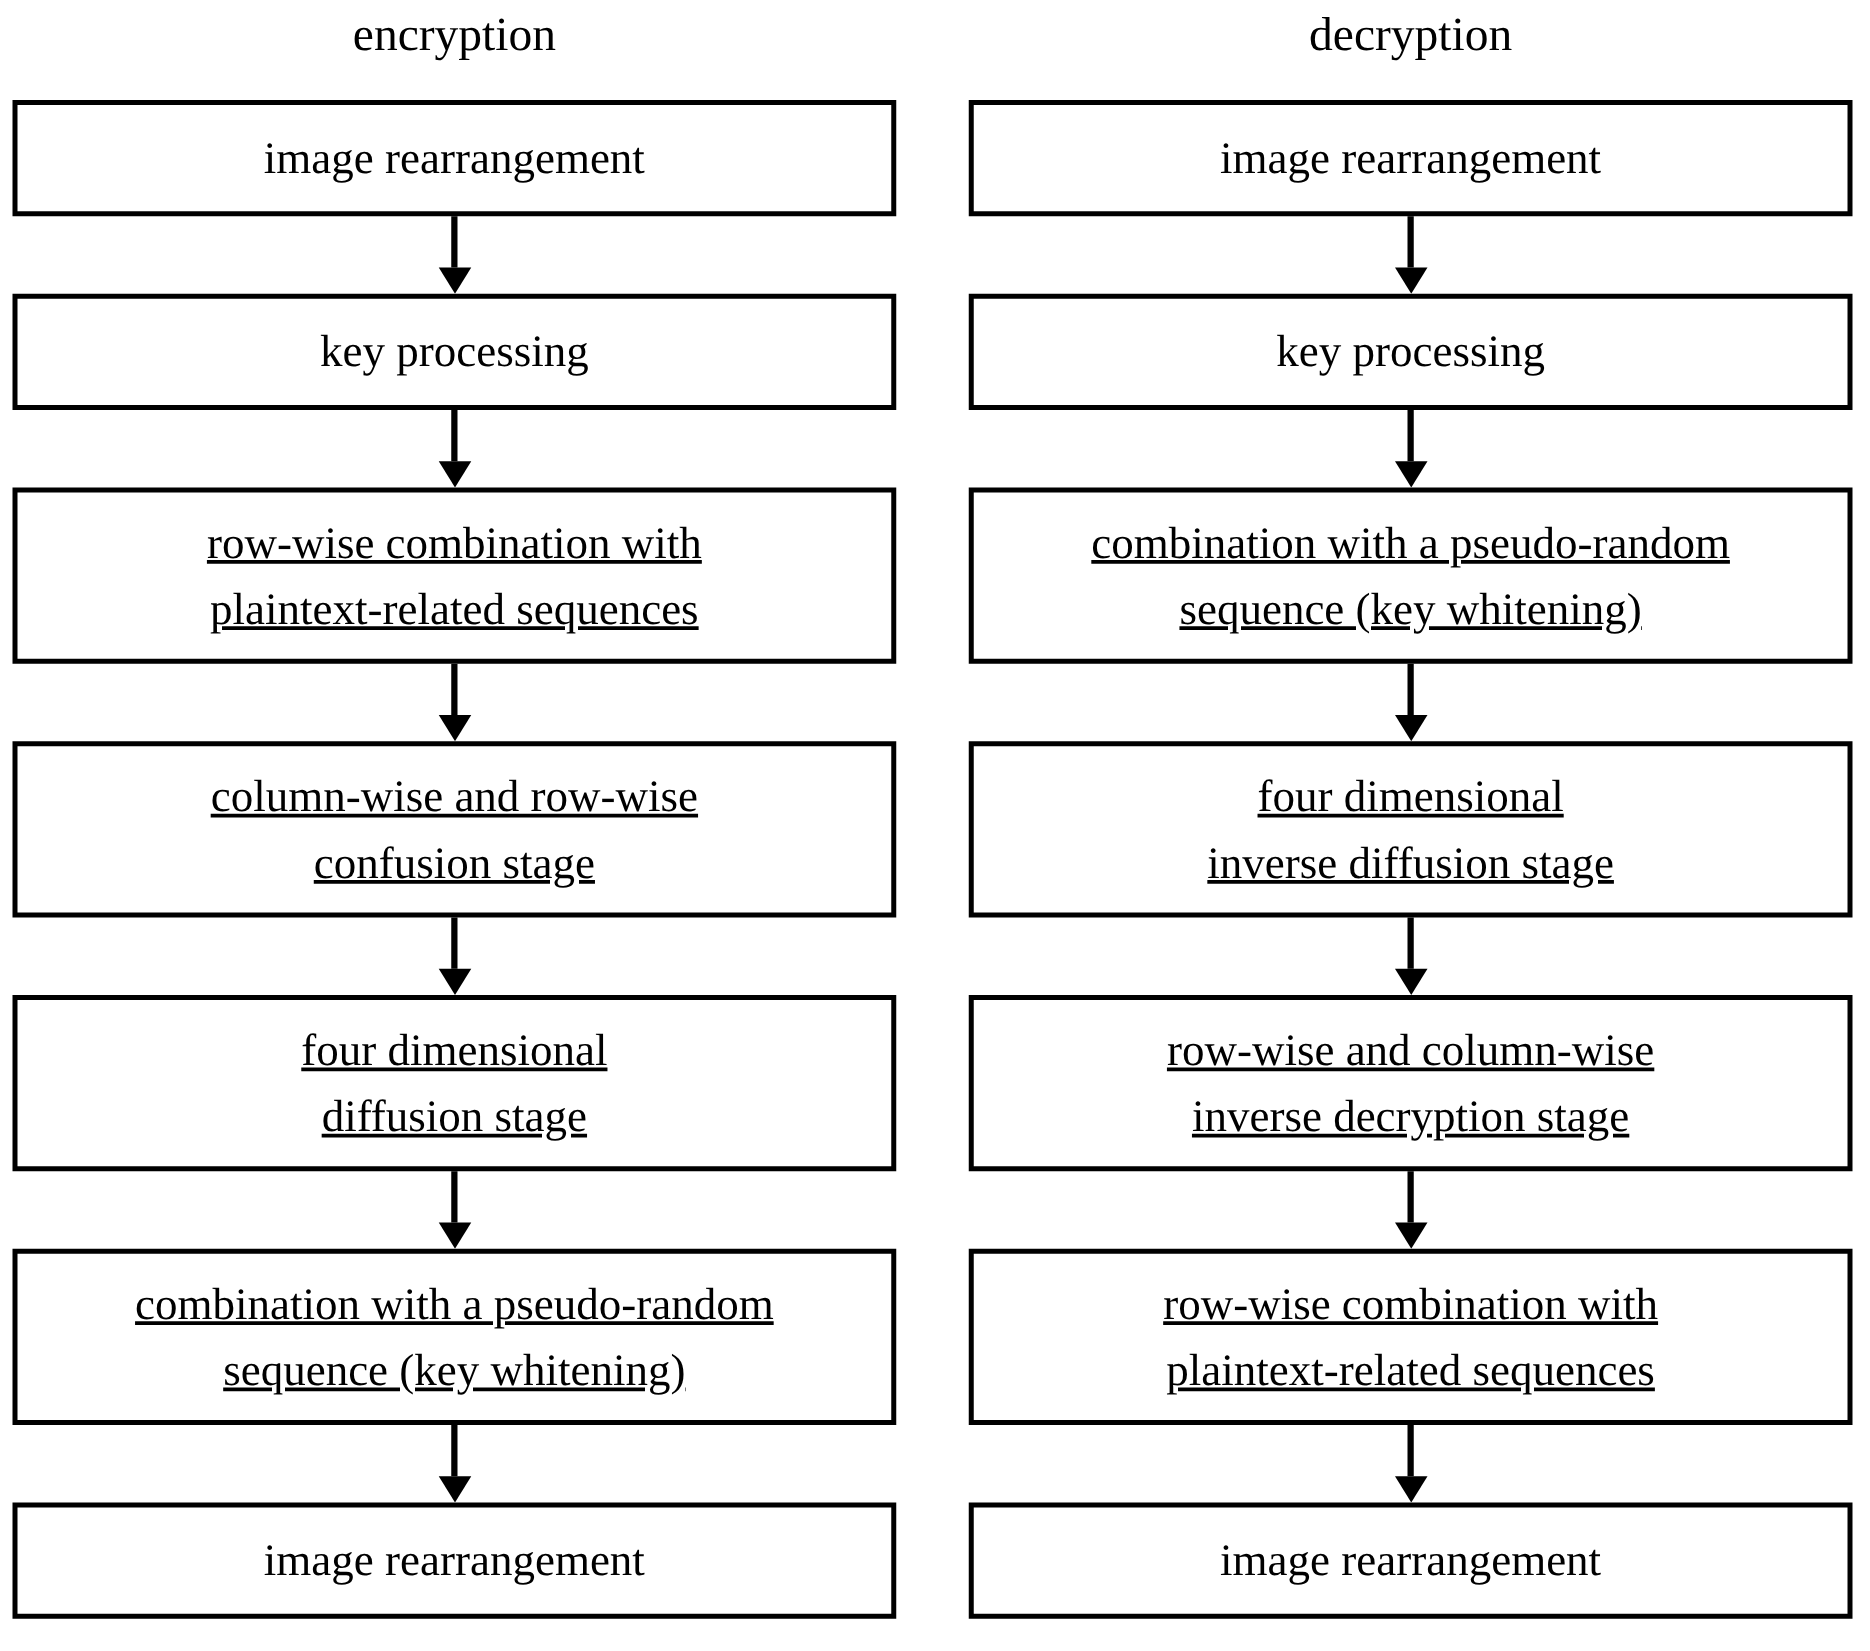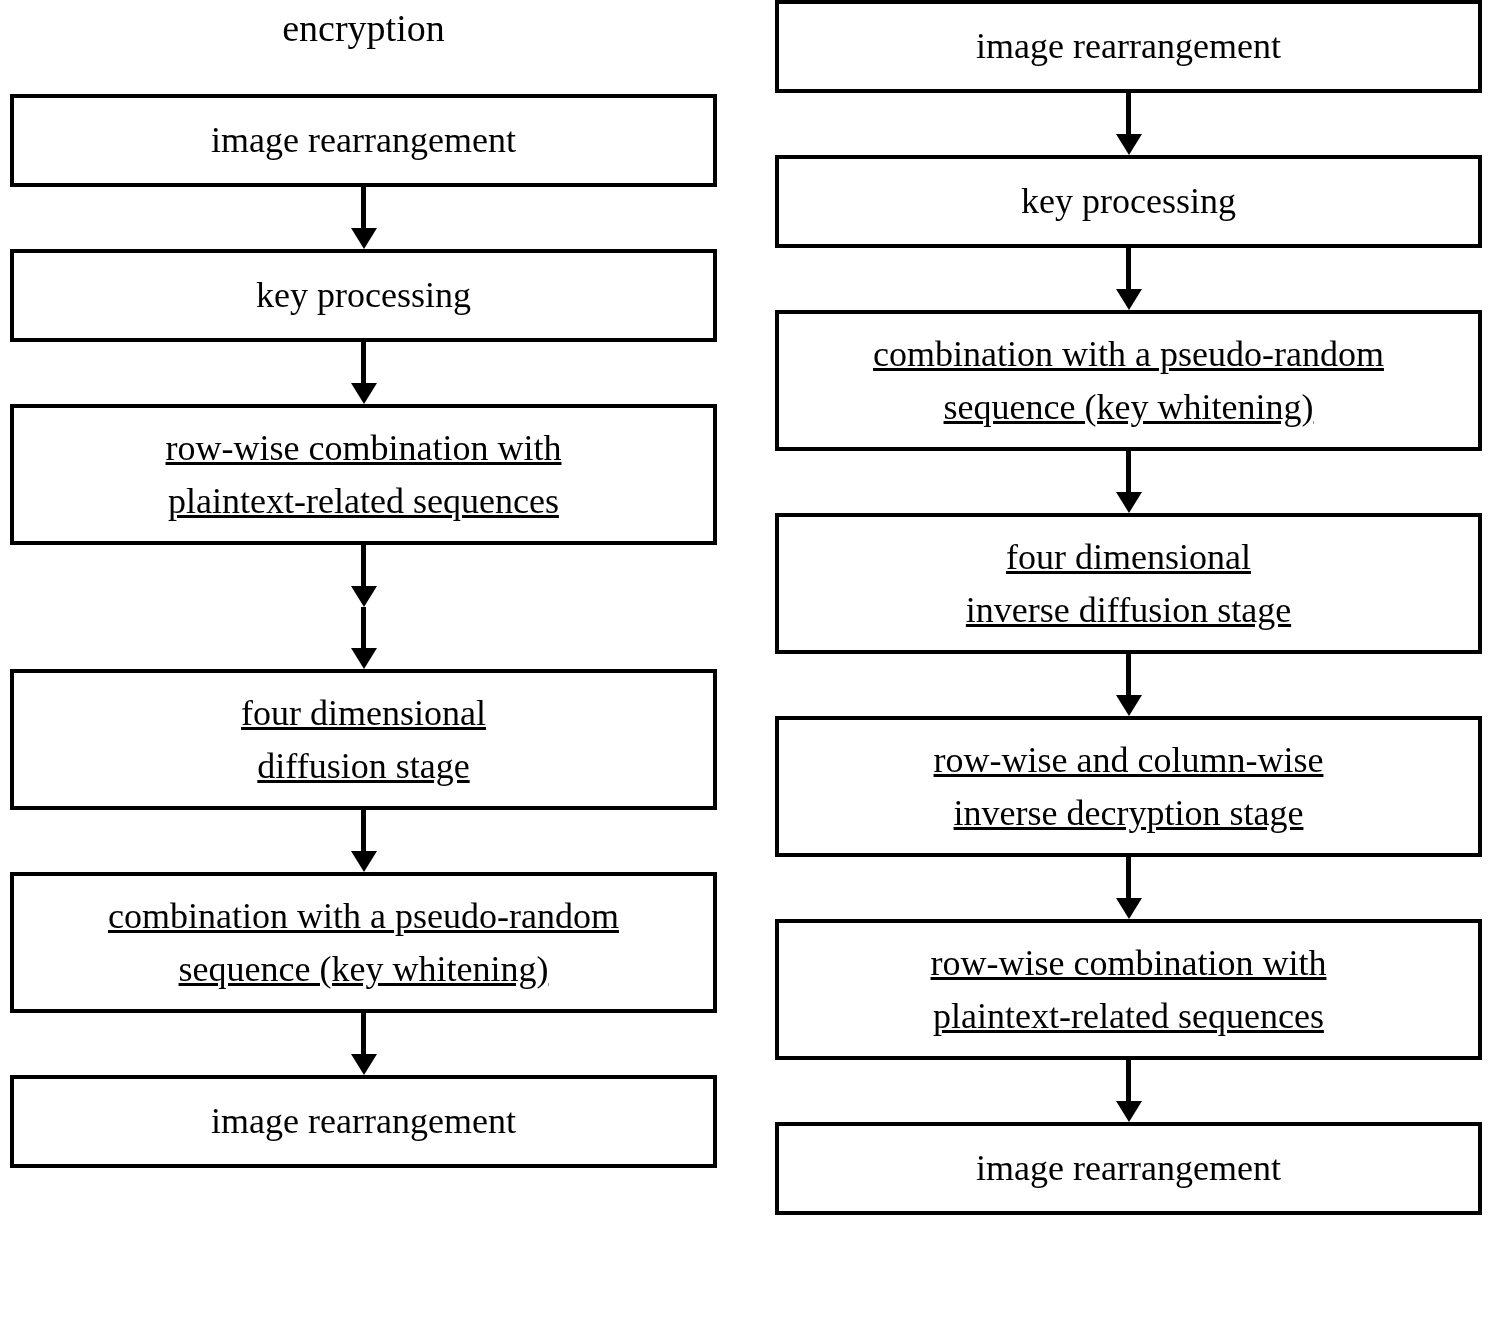--- a/index.html
+++ b/index.html
@@ -18,21 +18,21 @@
   }
   .column {
     width: 707px;
     display: flex;
     flex-direction: column;
     align-items: stretch;
   }
   .column-title {
     text-align: center;
     font-size: 38px;
-    height: 94px;
+    height: 80px;
     padding-top: 8px;
     line-height: 1.1;
   }
   .box {
     border: 4px solid #000000;
     background: #ffffff;
     display: flex;
     align-items: center;
     justify-content: center;
     text-align: center;
@@ -88,20 +88,24 @@
 
     <div class="box h2">
       <span class="label">row-wise combination with
 plaintext-related sequences</span>
     </div>
     <div class="arrow">
         <div class="shaft"></div>
         <div class="head"></div>
       </div>
 
+    <div class="box h2">
+      <span class="label">column-wise and row-wise
+confusion stage</span>
+    </div>
     <div class="arrow">
         <div class="shaft"></div>
         <div class="head"></div>
       </div>
 
     <div class="box h2">
       <span class="label">four dimensional
 diffusion stage</span>
     </div>
     <div class="arrow">
@@ -117,20 +121,21 @@
         <div class="shaft"></div>
         <div class="head"></div>
       </div>
 
     <div class="box h1">
       <span class="label">image rearrangement</span>
     </div>
   </div>
 
   <div class="column">
+    <div class="column-title">decryption</div>
 
     <div class="box h1">
       <span class="label">image rearrangement</span>
     </div>
     <div class="arrow">
         <div class="shaft"></div>
         <div class="head"></div>
       </div>
 
     <div class="box h1">

